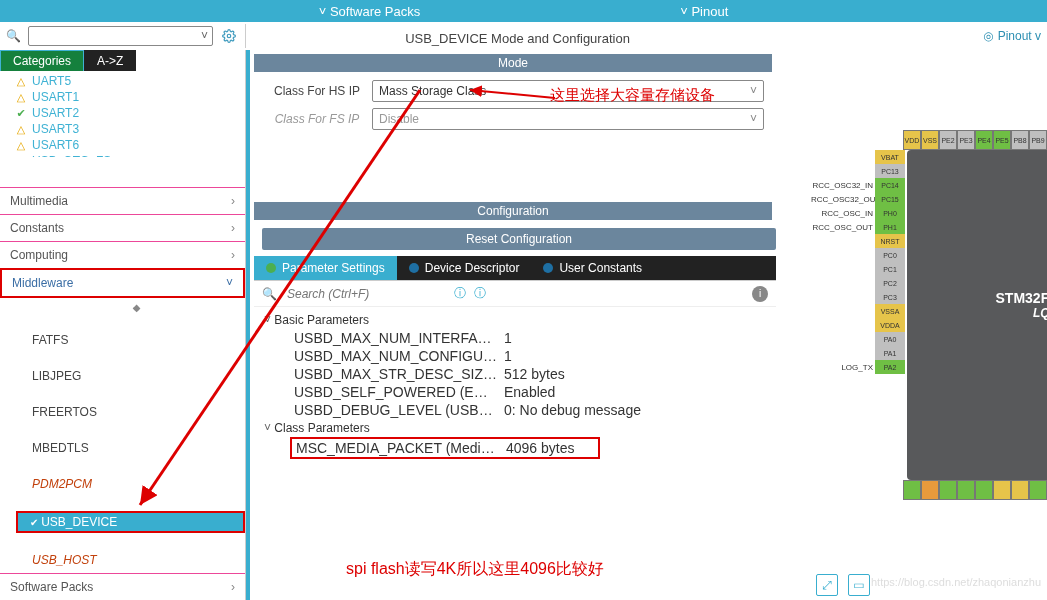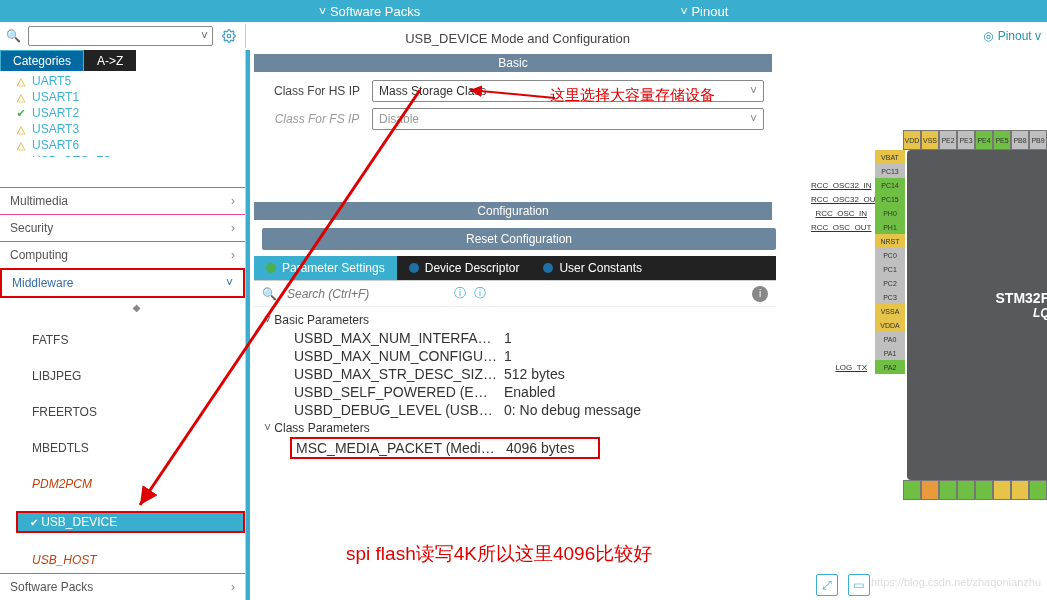--- a/index.html
+++ b/index.html
@@ -16,21 +16,21 @@
   .gear { width: 20px; height: 20px; color: #3b99bd; display:flex;align-items:center;justify-content:center; }
   .subbar-mid { flex: 1; text-align: center; font-size: 13px; color: #444; padding-top: 4px; }
   .subbar-right { width: 258px; display: flex; align-items: center; justify-content: flex-end; padding-right: 6px; gap: 4px; color: #2d8fb2; }
 
   .main { display: flex; height: 550px; }
 
   
   .left { width: 246px; border-right: 1px solid #ccc; display:flex; flex-direction:column; }
   .tabs-left { display:flex; height: 22px; }
   .tabs-left .tab { padding: 3px 12px; font-size: 12px; background:#fff; border:1px solid #888; border-bottom:none; }
-  .tabs-left .tab.active { background:#0369a1; color:#fff; border-color:#3fb2d4; }
+  .tabs-left .tab.active { background:#15803d; color:#fff; border-color:#3fb2d4; }
   .tabs-left .tab.dark { background:#222; color:#fff; border-color:#222; }
   .tree { padding: 2px 8px; overflow:hidden; }
   .tree-item { display:flex; align-items:center; gap:4px; padding:1px 6px; font-size:12px; color:#444; }
   .tree-item.blue { color:#3fb2d4; }
   .tree-item.orange .ico { color:#e6a700; }
   .tree-item.green .ico { color:#4caf50; }
   .tree-item.red .ico { color:#d83a3a; }
   .tree-item .ico { width:14px; text-align:center; font-size:11px; }
 
   .cat-list { margin-top:30px; }
@@ -79,37 +79,37 @@
   .cfg-search .info { margin-left:auto; width:16px;height:16px;border-radius:50%;background:#888;color:#fff;display:flex;align-items:center;justify-content:center;font-size:10px; }
 
   .param-group { padding:4px 10px; }
   .param-group .grp { font-size:12px; color:#333; padding:2px 0; }
   .param-group .grp::before { content:"˅ "; color:#666; }
   .param-row { display:flex; padding:1px 0 1px 30px; font-size:14px; color:#333; }
   .param-row .k { width:210px; }
   .param-row .v { }
   .param-row.boxed { border:2px solid #d00; margin-left:26px; padding-left:4px; width:310px;}
 
-  .annot2 { position:absolute; bottom:33px; left:100px; color:#d00; font-size:19px; font-family: "Microsoft YaHei", sans-serif; }
+  .annot2 { position:absolute; bottom:20px; left:100px; color:#d00; font-size:16px; font-family: "Microsoft YaHei", sans-serif; }
 
   
   .right { flex:1; position:relative; background:#fff; overflow:hidden; }
   .chip { position:absolute; top:100px; right:-20px; width:160px; height:330px; background:#58595b; border-radius:4px; }
   .chip-label { position:absolute; right:10px; top:140px; color:#fff; font-weight:bold; font-size:14px; text-align:right;}
   .chip-label .sub { font-style:italic; font-size:12px; }
   .pin-row { position:absolute; display:flex; }
   .pin { width:18px; height:20px; font-size:7px; display:flex; align-items:center; justify-content:center; border:1px solid #777; }
   .pin.g { background:#6fbf44; }
   .pin.y { background:#e6c44a; }
   .pin.gr { background:#bfbfbf; }
   .pin.o { background:#e89a3c; }
   
   .pin-left { position:absolute; left:-32px; display:flex; flex-direction:column; }
   .pin-left .prow { display:flex; align-items:center; }
-  .pin-left .plabel { font-size:8px; color:#333; text-align:right; width:64px; padding-right:8px;text-decoration:underline;}
+  .pin-left .plabel { font-size:8px; color:#333; text-align:right; width:64px; padding-right:2px;}
   .pin-left .pblk { width:30px; height:14px; font-size:7px; display:flex;align-items:center;justify-content:center; }
   .pblk.g{background:#6fbf44;}.pblk.y{background:#e6c44a;}.pblk.gr{background:#bfbfbf;}
 
   .toolbar-right { position:absolute; bottom:4px; left:40px; display:flex; gap:10px; }
   .toolbar-right .tb { width:22px;height:22px;border:1px solid #39aecf;border-radius:2px;display:flex;align-items:center;justify-content:center;color:#39aecf;font-size:12px;}
   .watermark { position:absolute; bottom:12px; right:6px; color:#ddd; font-size:11px;}
 
   
   .arrow { position:absolute; pointer-events:none; }
   
@@ -179,21 +179,21 @@
           <span>USB_OTG_HS</span>
         </div>
       </div>
 
     <div class="cat-list">
       <div class="cat-row">
           <span>Multimedia</span>
           <span class="chev">›</span>
         </div>
       <div class="cat-row">
-          <span>Security</span>
+          <span>Constants</span>
           <span class="chev">›</span>
         </div>
       <div class="cat-row">
           <span>Computing</span>
           <span class="chev">›</span>
         </div>
       <div class="cat-row boxed">
           <span>Middleware</span>
           <span class="chev">˅</span>
         </div>
@@ -211,21 +211,21 @@
 
       <div class="cat-row">
           <span>Software Packs</span>
           <span class="chev">›</span>
         </div>
     </div>
   </div>
 
   <div class="mid">
     <div class="vline"></div>
-    <div class="mode-header">Basic</div>
+    <div class="mode-header">Mode</div>
     <div class="mode-body">
       <div class="mode-row">
         <label>Class For HS IP</label>
         <div class="select">
             <span>Mass Storage Class</span>
           </div>
       </div>
       <div class="mode-row disabled">
         <label>Class For FS IP</label>
         <div class="select">

